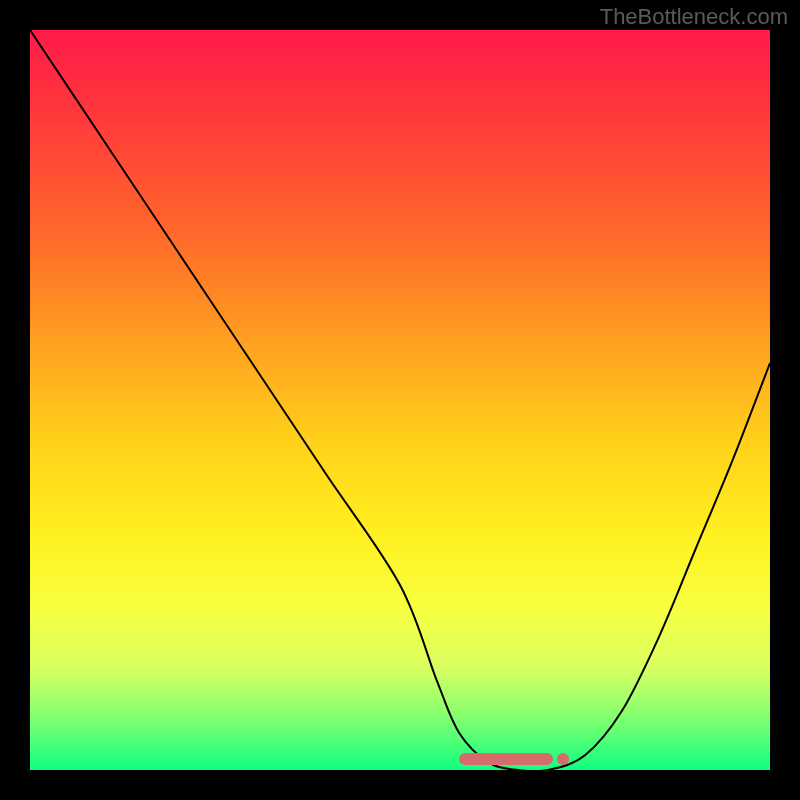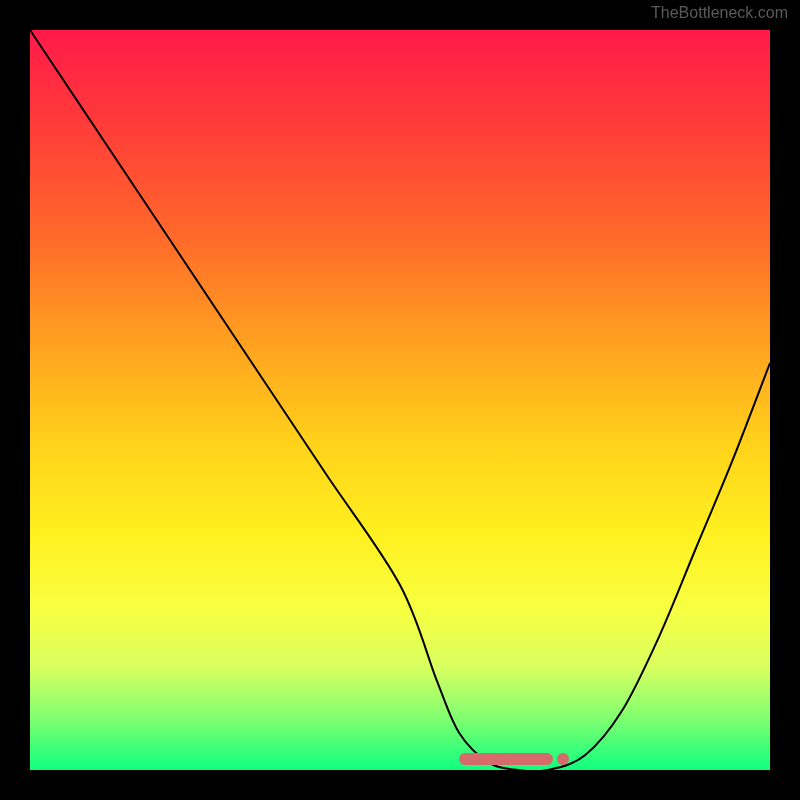--- a/index.html
+++ b/index.html
@@ -9,21 +9,21 @@
     height: 800px;
     background: #000;
     position: relative;
     font-family: Arial, sans-serif;
   }
   .watermark {
     position: absolute;
     top: 4px;
     right: 12px;
     color: #5a5a5a;
-    font-size: 16px;
+    font-size: 22px;
     font-weight: 500;
     z-index: 10;
   }
   .plot-area {
     position: absolute;
     left: 30px;
     top: 30px;
     width: 740px;
     height: 740px;
     background: linear-gradient(to bottom,

